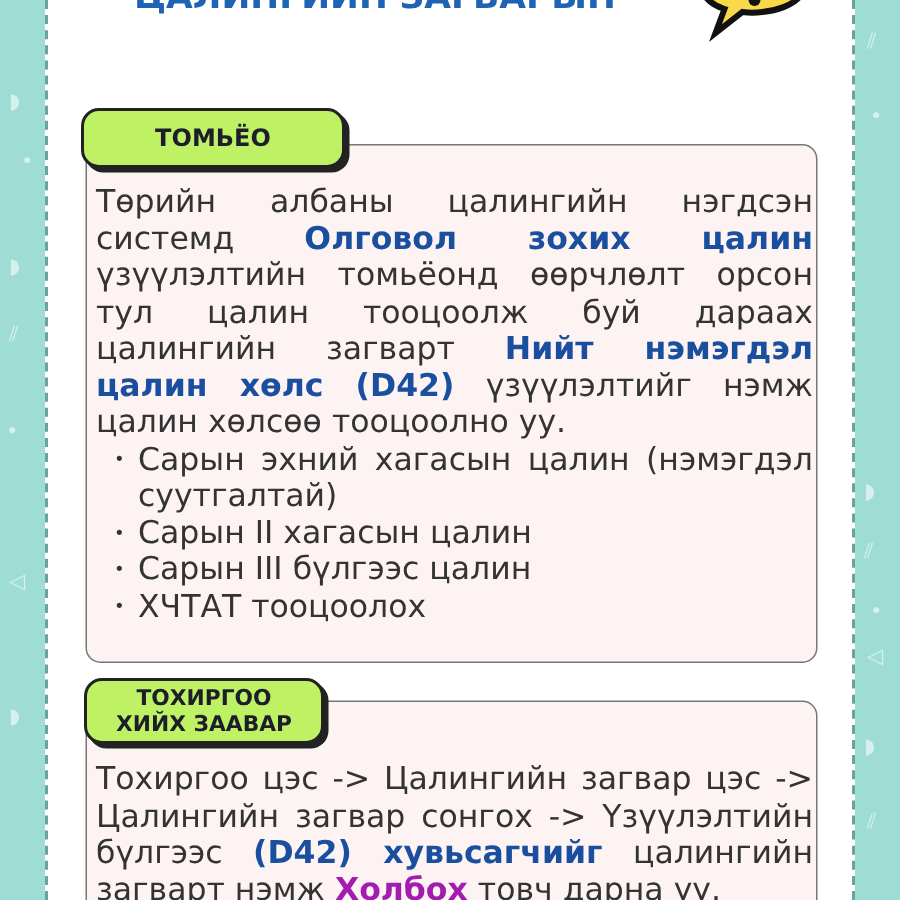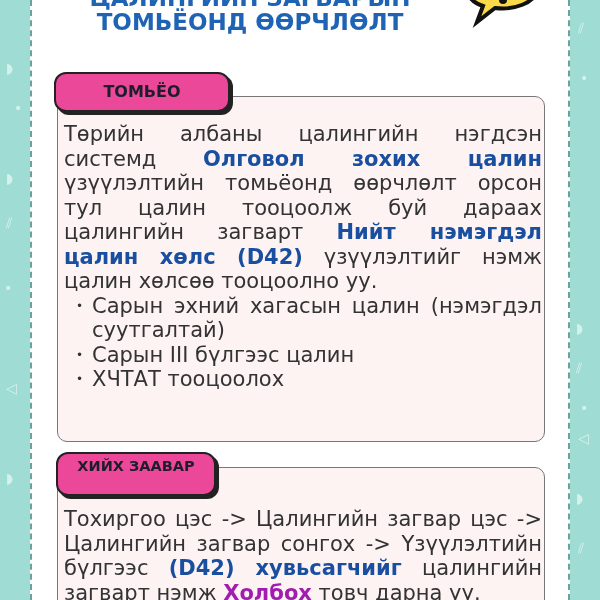--- a/index.html
+++ b/index.html
@@ -27,21 +27,21 @@
     position: absolute; left: 455px; top: -40px; width: 90px; height: 72px;
   }
   .card {
     position: absolute; left: 57px; width: 488px;
     background: #fdf3f3; border: 1.5px solid #777; border-radius: 10px;
     box-sizing: border-box;
   }
   .card1 { top: 96px; height: 346px; }
   .card2 { top: 467px; height: 150px; }
   .tag {
-    position: absolute; background: #ec4899; border: 2px solid #222;
+    position: absolute; background: #bef264; border: 2px solid #222;
     border-radius: 12px; box-shadow: 3px 3px 0 #222;
     font-weight: bold; color: #1d1d2b; text-align: center;
     box-sizing: border-box;
   }
   .tag1 { left: 54px; top: 72px; width: 176px; height: 40px; font-size: 16px; line-height: 36px; }
   .tag2 { left: 56px; top: 452px; width: 160px; height: 44px; font-size: 14.5px; line-height: 17px; padding-top: 4px; }
   .body-text {
     position: absolute; left: 64px; width: 478px; color: #333;
     font-size: 21px; line-height: 24.5px; text-align: justify;
   }
@@ -73,40 +73,41 @@
   <span class="deco" style="left:10px;top:400px;">•</span>
   <span class="deco" style="left:8px;top:430px;">◁</span>
   <span class="deco" style="left:6px;top:490px;">◗</span>
   <span class="deco" style="left:8px;top:540px;">⫽</span>
 </div>
 
 <div class="page"></div>
 
 <div class="title">
   <div>ЦАЛИНГИЙН ЗАГВАРЫН</div>
-  <div>ТОМЬЁОНД ӨӨРЧЛӨЛТ</div>
 </div>
 
 <svg class="bubble" viewBox="0 0 90 72">
   <path d="M10 20 C10 5, 80 5, 82 25 C84 45, 55 50, 40 48 L22 62 L28 46 C15 42, 10 32, 10 20 Z" fill="#f9d94a" stroke="#111" stroke-width="4"></path>
   <circle cx="48" cy="40" r="4" fill="#111"></circle>
 </svg>
 
 <div class="card card1"></div>
 <div class="tag tag1">ТОМЬЁО</div>
 
 <div class="body-text t1">
   <span>Төрийн албаны цалингийн нэгдсэн системд </span><span class="hl">Олговол зохих цалин</span><span> үзүүлэлтийн томьёонд өөрчлөлт орсон тул цалин тооцоолж буй дараах цалингийн загварт </span><span class="hl">Нийт нэмэгдэл цалин хөлс (D42)</span><span> үзүүлэлтийг нэмж цалин хөлсөө тооцоолно уу.</span>
   <ul class="bullets">
     <li>Сарын эхний хагасын цалин (нэмэгдэл суутгалтай)</li>
+    <li>Сарын II хагасын цалин</li>
     <li>Сарын III бүлгээс цалин</li>
     <li>ХЧТАТ тооцоолох</li>
   </ul>
 </div>
 
 <div class="card card2"></div>
 <div class="tag tag2">
+  <div>ТОХИРГОО</div>
   <div>ХИЙХ ЗААВАР</div>
 </div>
 
 <div class="body-text t2">
   <span>Тохиргоо цэс -&gt; Цалингийн загвар цэс -&gt; Цалингийн загвар сонгох -&gt; Үзүүлэлтийн бүлгээс </span><span class="hl">(D42) хувьсагчийг</span><span> цалингийн загварт нэмж </span><span class="green">Холбох</span><span> товч дарна уу.</span>
 </div>
 
 </body></html>

